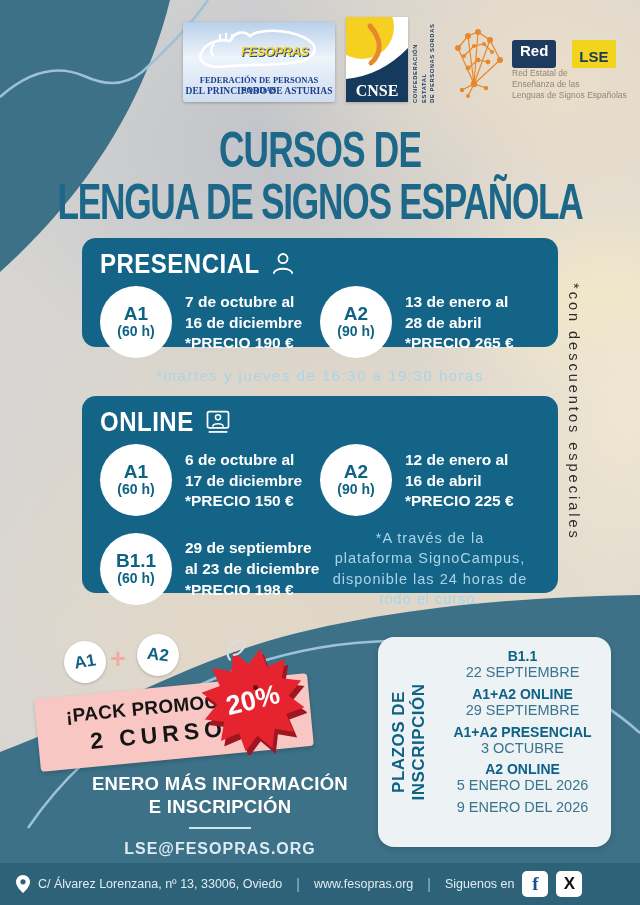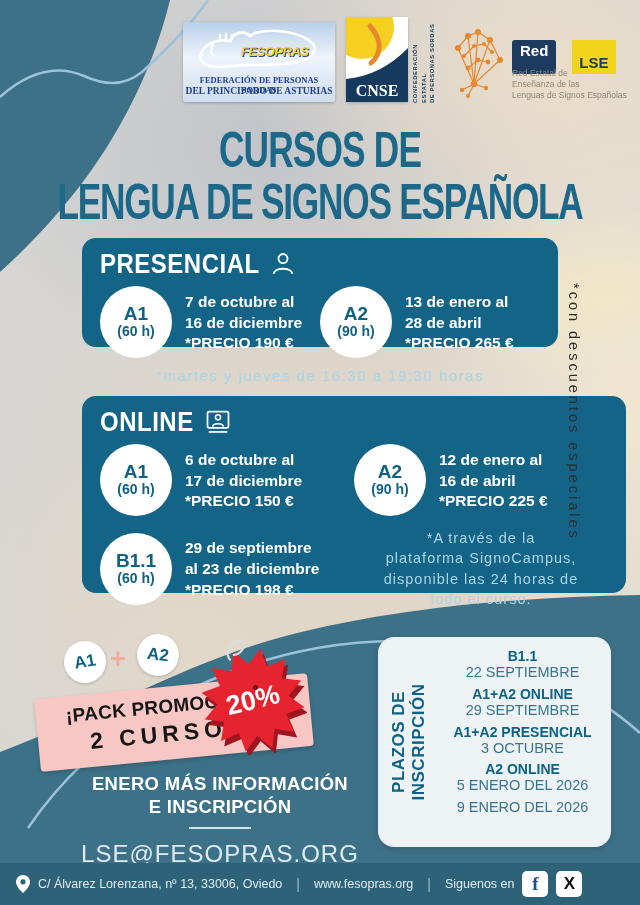--- a/index.html
+++ b/index.html
@@ -28,32 +28,32 @@
   .fesopras-l1 { position:absolute; left:0; right:0; top:53px; font-family:"Liberation Serif",serif;
     font-weight:bold; font-size:8.5px; color:#1c3f8f; }
   .fesopras-l2 { position:absolute; left:0; right:0; top:64px; font-family:"Liberation Serif",serif;
     font-weight:bold; font-size:9.5px; color:#1c3f8f; }
   .cnse { left:346px; top:17px; width:62px; height:85px; box-shadow:0 1px 3px rgba(0,0,0,.2); }
   .cnse-vert { left:411px; top:17px; height:86px; writing-mode:vertical-rl; transform:rotate(180deg);
     font-size:5.8px; font-weight:bold; color:#1b3e62; letter-spacing:.6px; line-height:1.5; white-space:pre-line; }
   .redlse-hand { left:448px; top:26px; }
   .redlse-words { left:512px; top:40px; display:flex; gap:16px; }
   .redlse-red { background:#1d3a5f; color:#fff; font-weight:bold; font-size:15px; padding:2px 8px 3px; border-radius:3px; }
-  .redlse-lse { background:#f2d41c; color:#1d3a5f; font-weight:bold; font-size:15px; padding:14px 7px 3px; }
+  .redlse-lse { background:#f2d41c; color:#1d3a5f; font-weight:bold; font-size:15px; padding:8px 7px 3px; }
   .redlse-tag { left:512px; top:68px; font-size:8.5px; color:#8d877a; line-height:1.3; white-space:pre-line; }
 
   
   .title { left:0; right:0; top:126px; text-align:center; color:#1d6889; font-weight:bold; }
   .title-line1 { font-size:42px; letter-spacing:-1px; transform:scale(.84,1.18); transform-origin:center; }
   .title-line2 { font-size:42px; letter-spacing:-1.5px; transform:scale(.84,1.18); transform-origin:center; margin-top:4px; }
 
   
   .panel { background:#136487; border-radius:14px; color:#fff; padding:12px 18px 10px; }
   .panel-presencial { left:82px; top:238px; width:476px; height:109px; }
-  .panel-online     { left:82px; top:396px; width:544px; height:197px; }
+  .panel-online     { left:82px; top:396px; width:476px; height:197px; }
   .panel-head { display:flex; align-items:center; gap:10px; }
   .panel-title { display:inline-block; font-size:24px; font-weight:bold; letter-spacing:.5px;
     transform:scaleY(1.18); transform-origin:left center; }
   .course-grid { display:grid; grid-template-columns:1fr 1fr; margin-top:8px; row-gap:12px; }
   .course { display:flex; align-items:center; gap:13px; }
   .badge { width:72px; height:72px; min-width:72px; border-radius:50%; background:#fff; color:#0e6384;
     display:flex; flex-direction:column; align-items:center; justify-content:center; font-weight:bold; }
   .badge-level { font-size:19px; line-height:1.05; }
   .badge-hours { font-size:14px; line-height:1.1; }
   .course-text { font-size:15.5px; font-weight:bold; line-height:1.35; white-space:pre-line; }
@@ -91,21 +91,21 @@
     text-align:center; color:#0f6283; font-weight:800; font-size:17px; line-height:1.15; letter-spacing:.5px; }
   .plazos-list { position:absolute; left:64px; right:8px; top:11px; text-align:center; }
   .plazos-item { margin-bottom:5px; }
   .plazos-name { font-size:14px; font-weight:bold; color:#0e6285; line-height:1.15; }
   .plazos-date { font-size:14.5px; color:#39758e; line-height:1.15; }
 
   
   .info { left:58px; top:772px; width:324px; text-align:center; color:#fff; }
   .info-line { font-size:18.5px; font-weight:800; letter-spacing:.3px; line-height:1.25; }
   .info-divider { width:62px; height:2px; background:#cfe3ec; margin:9px auto 11px; }
-  .info-email { font-size:24px; color:#ddecf4; letter-spacing:1px; }
+  .info-email { font-size:16px; color:#ddecf4; letter-spacing:1px;font-weight:bold; }
 
   
   .footer { left:0; right:0; bottom:0; height:42px; background:#2d6278; display:flex; align-items:center;
     padding:0 16px; color:#e2ecf1; font-size:12.5px; }
   .footer .sep { color:#9fbecd; margin:0 14px; font-size:14px; }
   .soc { width:26px; height:26px; background:#fff; border-radius:5px; display:flex; align-items:center;
     justify-content:center; margin-left:8px; font-weight:bold; }
   .soc-f { color:#174f91; font-size:19px; font-family:"Liberation Serif",serif; }
   .soc-x { color:#111; font-size:17px; }
 </style>

